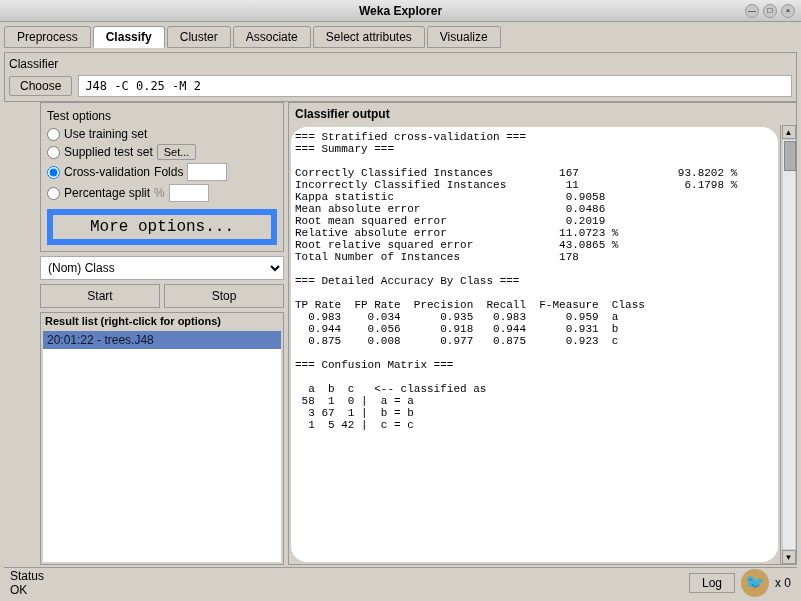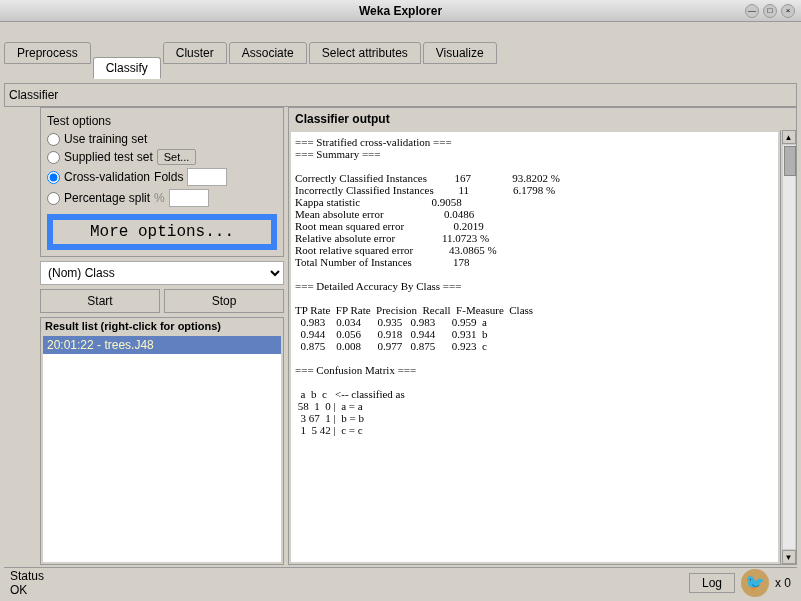--- a/index.html
+++ b/index.html
@@ -60,22 +60,21 @@
       padding: 3px 12px;
       border: 1px solid #999;
       background: #d4d0c8;
       cursor: pointer;
       border-radius: 3px 3px 0 0;
       font-size: 12px;
     }
     .tab.active {
       background: #fff;
       border-bottom: 1px solid #fff;
-      font-weight: normal;
-      margin-top: 31px;
+      font-weight: bold;
     }
     .classifier-section {
       background: #d4d0c8;
       border: 1px solid #999;
       padding: 4px;
       display: flex;
       flex-direction: column;
       gap: 4px;
     }
     .section-label {
@@ -200,44 +199,45 @@
       flex: 1;
       background: #fff;
       margin: 2px;
       overflow-y: auto;
     }
     .result-item {
       padding: 2px 4px;
       cursor: pointer;
       font-size: 12px;
       background: #6080c0;
-      color: #fef9c3;
+      color: #0f172a;
     }
     .right-panel {
       flex: 1;
       border: 1px solid #999;
       background: #d4d0c8;
       display: flex;
       flex-direction: column;
     }
     .output-title {
       font-weight: bold;
       font-size: 12px;
       padding: 4px 6px;
     }
     .output-content {
       flex: 1;
       background: #fff;
       margin: 2px;
       overflow-y: scroll;
-      font-family: Liberation Serif, serif;
+      font-family: Liberation Mono, monospace;
       font-size: 11px;
       padding: 4px;
       white-space: pre;
       color: #000;
+      border-radius: 16px;
     }
     .status-bar {
       height: 30px;
       background: #d4d0c8;
       border-top: 1px solid #999;
       display: flex;
       align-items: center;
       justify-content: space-between;
       padding: 0 6px;
       margin-top: 2px;
@@ -320,20 +320,24 @@
     <div class="tab">Preprocess</div>
     <div class="tab active">Classify</div>
     <div class="tab">Cluster</div>
     <div class="tab">Associate</div>
     <div class="tab">Select attributes</div>
     <div class="tab">Visualize</div>
   </div>
 
   <div class="classifier-section">
     <span class="section-label">Classifier</span>
+    <div class="classifier-row">
+      <button class="choose-btn">Choose</button>
+      <div class="classifier-value">J48 -C 0.25 -M 2</div>
+    </div>
   </div>
 
   <div class="middle-area">
 
     <div class="left-panel">
 
       <div class="test-options-box">
         <div class="section-label">Test options</div>
         <div class="radio-row">
           <input type="radio" name="test" style="">

